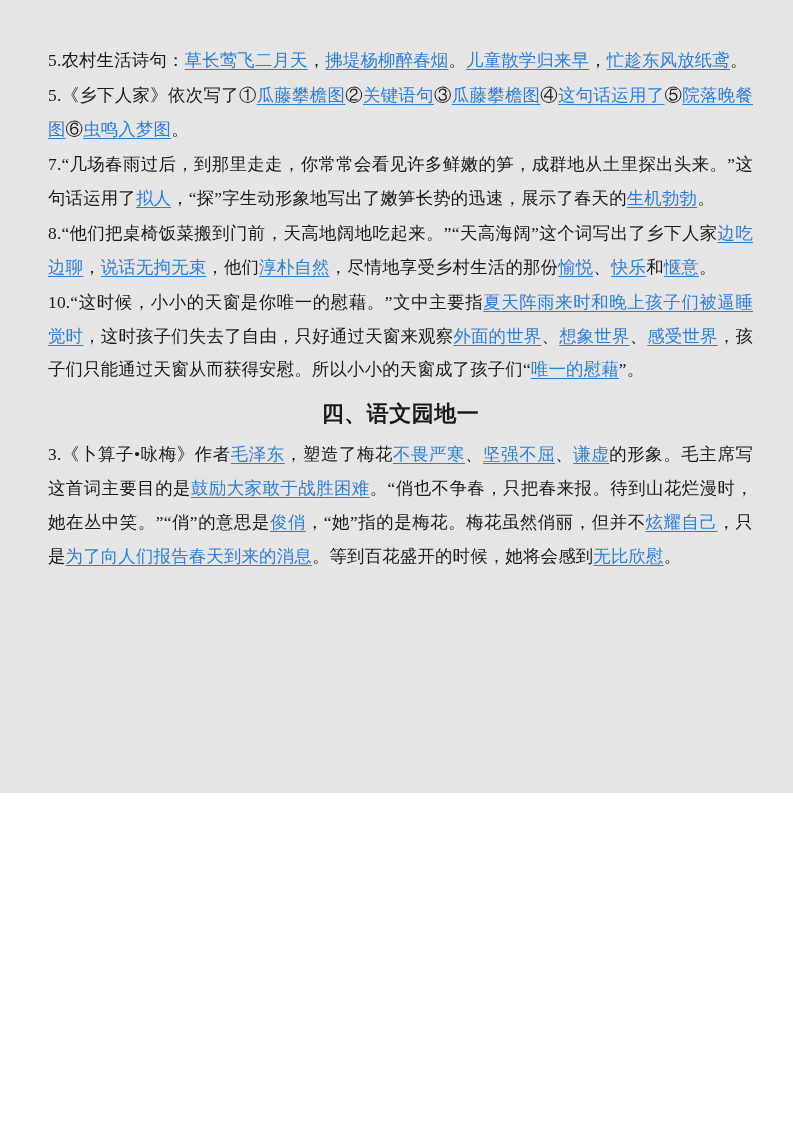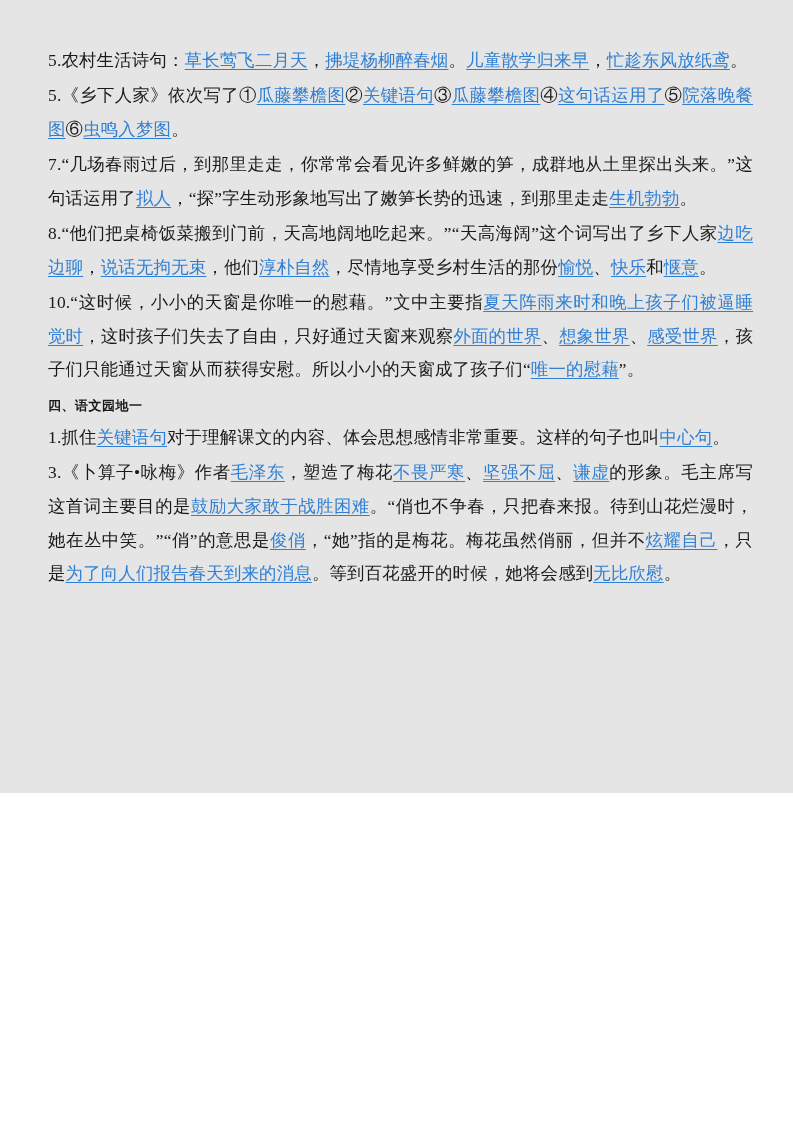--- a/index.html
+++ b/index.html
@@ -29,39 +29,39 @@
     margin: 0 0 1px 0;
     letter-spacing: 0.2px;
   }
   .ans {
     color: #2f7fd4;
     text-decoration: underline;
     text-underline-offset: 3px;
     text-decoration-thickness: 1px;
   }
   .heading {
-    font-size: 13px;
+    font-size: 22px;
     font-weight: bold;
     line-height: 1.95;
     margin: 6px 0 2px 0;
     letter-spacing: 0.5px;
+    text-align: center;
   }
   .blk {
     color: #1a1a1a;
   }
 </style>
 </head>
 <body>
 
 <div class="page">
 
   <p class="para"><span class="blk">5.农村生活诗句：</span><span class="ans">草长莺飞二月天</span><span class="blk">，</span><span class="ans">拂堤杨柳醉春烟</span><span class="blk">。</span><span class="ans">儿童散学归来早</span><span class="blk">，</span><span class="ans">忙趁东风放纸鸢</span><span class="blk">。</span></p>
   <p class="para"><span class="blk">5.《乡下人家》依次写了①</span><span class="ans">瓜藤攀檐图</span><span class="blk">②</span><span class="ans">关键语句</span><span class="blk">③</span><span class="ans">瓜藤攀檐图</span><span class="blk">④</span><span class="ans">这句话运用了</span><span class="blk">⑤</span><span class="ans">院落晚餐图</span><span class="blk">⑥</span><span class="ans">虫鸣入梦图</span><span class="blk">。</span></p>
-  <p class="para"><span class="blk">7.“几场春雨过后，到那里走走，你常常会看见许多鲜嫩的笋，成群地从土里探出头来。”这句话运用了</span><span class="ans">拟人</span><span class="blk">，“探”字生动形象地写出了嫩笋长势的迅速，到那里走走</span><span class="ans">生机勃勃</span><span class="blk">。</span></p>
+  <p class="para"><span class="blk">7.“几场春雨过后，到那里走走，你常常会看见许多鲜嫩的笋，成群地从土里探出头来。”这句话运用了</span><span class="ans">拟人</span><span class="blk">，“探”字生动形象地写出了嫩笋长势的迅速，展示了春天的</span><span class="ans">生机勃勃</span><span class="blk">。</span></p>
   <p class="para"><span class="blk">8.“他们把桌椅饭菜搬到门前，天高地阔地吃起来。”“天高海阔”这个词写出了乡下人家</span><span class="ans">边吃边聊</span><span class="blk">，</span><span class="ans">说话无拘无束</span><span class="blk">，他们</span><span class="ans">淳朴自然</span><span class="blk">，尽情地享受乡村生活的那份</span><span class="ans">愉悦</span><span class="blk">、</span><span class="ans">快乐</span><span class="blk">和</span><span class="ans">惬意</span><span class="blk">。</span></p>
   <p class="para"><span class="blk">10.“这时候，小小的天窗是你唯一的慰藉。”文中主要指</span><span class="ans">夏天阵雨来时和晚上孩子们被逼睡觉时</span><span class="blk">，这时孩子们失去了自由，只好通过天窗来观察</span><span class="ans">外面的世界</span><span class="blk">、</span><span class="ans">想象世界</span><span class="blk">、</span><span class="ans">感受世界</span><span class="blk">，孩子们只能通过天窗从而获得安慰。所以小小的天窗成了孩子们“</span><span class="ans">唯一的慰藉</span><span class="blk">”。</span></p>
 
   <h2 class="heading">四、语文园地一</h2>
 
-  <p class="para"><span class="blk">1.抓住</span><span class="ans">关键语句</span><span class="blk">对于理解课文的内容、体会思想感情非常重要。这样的句子也叫</span><span class="ans">中心句</span><span class="blk">。</span></p>
   <p class="para"><span class="blk">3.《卜算子•咏梅》作者</span><span class="ans">毛泽东</span><span class="blk">，塑造了梅花</span><span class="ans">不畏严寒</span><span class="blk">、</span><span class="ans">坚强不屈</span><span class="blk">、</span><span class="ans">谦虚</span><span class="blk">的形象。毛主席写这首词主要目的是</span><span class="ans">鼓励大家敢于战胜困难</span><span class="blk">。“俏也不争春，只把春来报。待到山花烂漫时，她在丛中笑。”“俏”的意思是</span><span class="ans">俊俏</span><span class="blk">，“她”指的是梅花。梅花虽然俏丽，但并不</span><span class="ans">炫耀自己</span><span class="blk">，只是</span><span class="ans">为了向人们报告春天到来的消息</span><span class="blk">。等到百花盛开的时候，她将会感到</span><span class="ans">无比欣慰</span><span class="blk">。</span></p>
 
 </div>
 
 </body></html>

